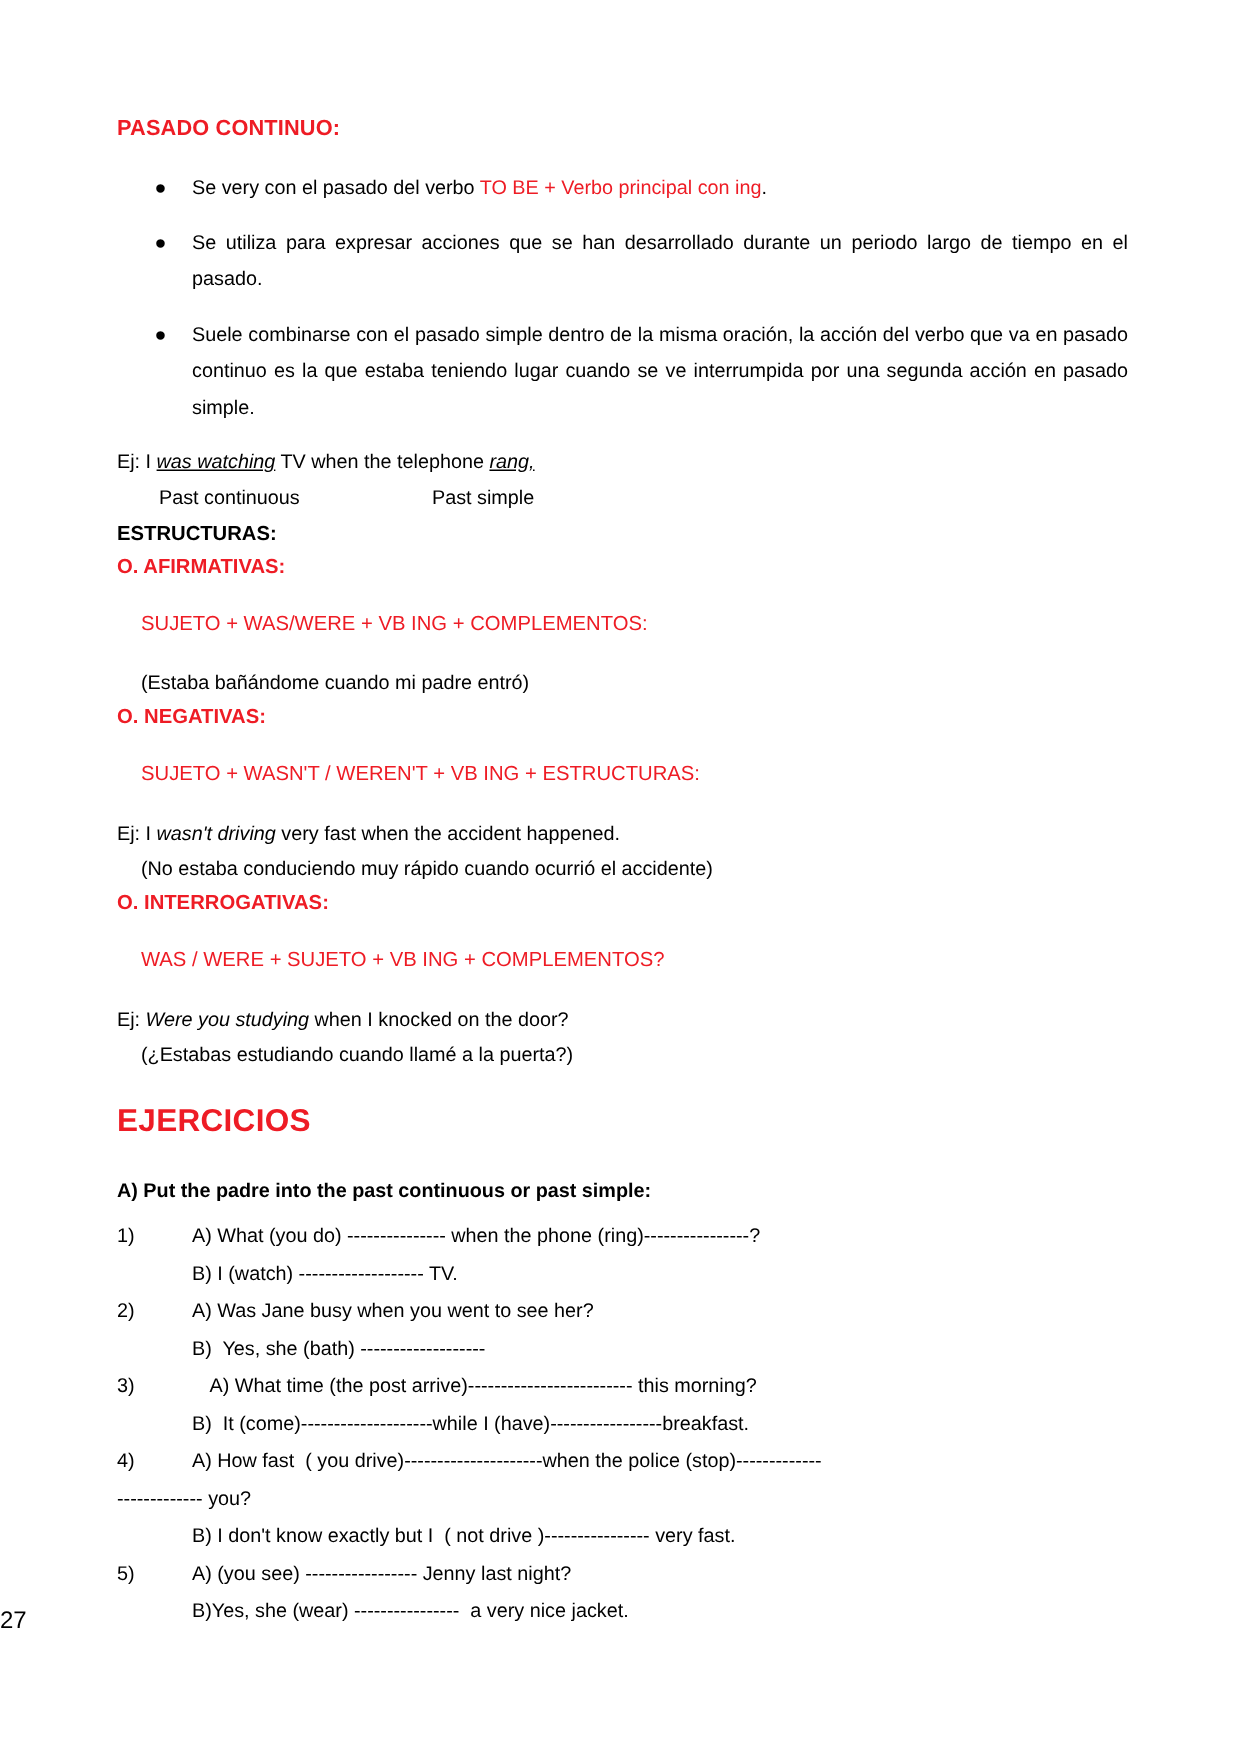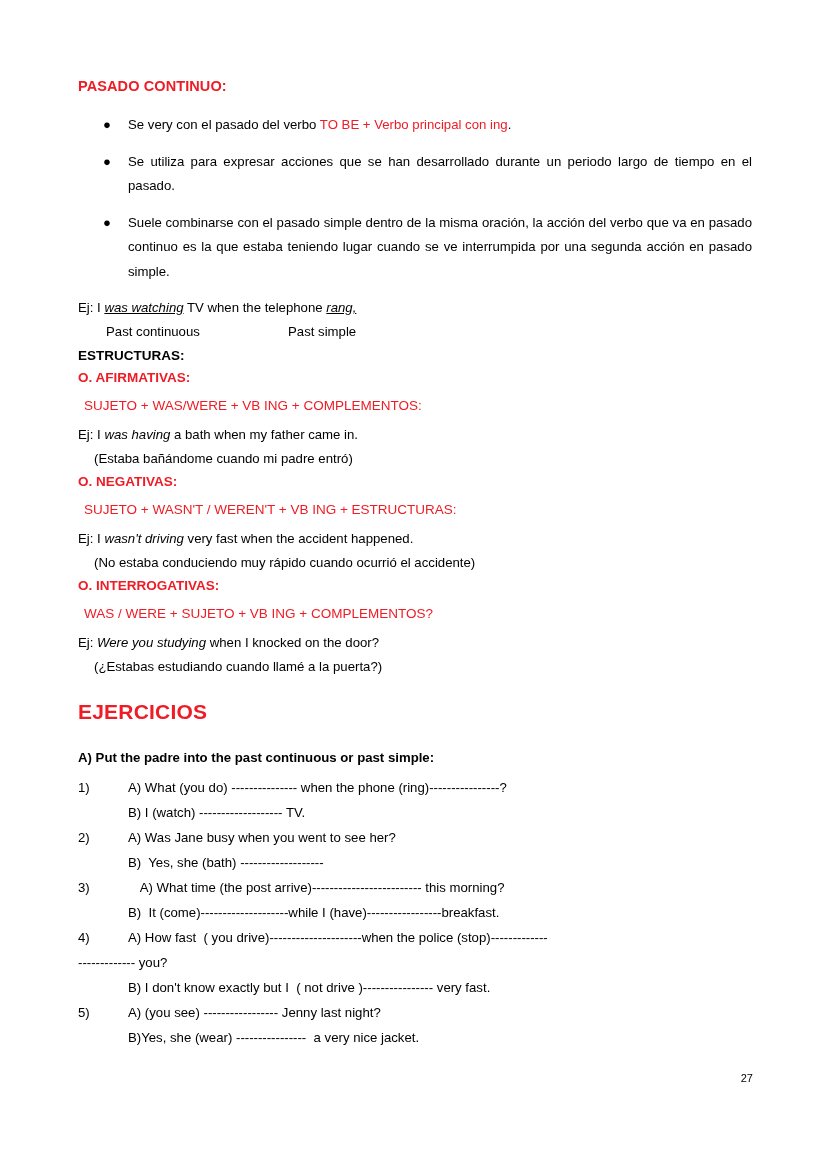--- a/index.html
+++ b/index.html
@@ -46,21 +46,21 @@
     font-size: 13.5px;
     line-height: 1.2;
     margin: 0;
     padding: 3px 0;
   }
   .formula-red {
     color: #ee1c25;
     font-weight: normal;
     font-size: 13.5px;
     line-height: 1.2;
-    margin: 6px;
+    margin: 16px;
     padding: 3px 0;
   }
   .ejercicios-title {
     color: #ee1c25;
     font-weight: bold;
     font-size: 21px;
     line-height: 1.2;
     margin: 0;
     padding: 20px 0 8px 0;
     letter-spacing: 0.2px;
@@ -144,22 +144,22 @@
   }
   .ex-text.extra-indent { padding-left: 58px; }
   .ex-text.no-indent { padding-left: 0; }
 
   
   .footer {
     position: absolute;
     left: 0;
     right: 0;
     top: 1072px;
-    text-align: right;
-    font-size: 11px;
+    text-align: left;
+    font-size: 16px;
     color: #000;
     font-family: "Liberation Sans", sans-serif;
   }
 </style>
 </head>
 <body>
 
 <div class="page">
   <div class="content">
 
@@ -184,21 +184,20 @@
 
     <div class="labels-row">
       <span>Past continuous</span>
       <span class="lbl2">Past simple</span>
     </div>
 
     <div class="h-black-bold">ESTRUCTURAS:</div>
 
     <div class="sub-red-bold">O. AFIRMATIVAS:</div>
     <div class="formula-red">SUJETO + WAS/WERE + VB ING + COMPLEMENTOS:</div>
-    <div class="line"><span>Ej: I </span><span class="it">was having</span><span> a bath when my father came in.</span></div>
     <div class="line indent2">(Estaba bañándome cuando mi padre entró)</div>
 
     <div class="sub-red-bold">O. NEGATIVAS:</div>
     <div class="formula-red">SUJETO + WASN'T / WEREN'T + VB ING + ESTRUCTURAS:</div>
     <div class="line"><span>Ej: I </span><span class="it">wasn't driving</span><span> very fast when the accident happened.</span></div>
     <div class="line indent2">(No estaba conduciendo muy rápido cuando ocurrió el accidente)</div>
 
     <div class="sub-red-bold">O. INTERROGATIVAS:</div>
     <div class="formula-red">WAS / WERE + SUJETO + VB ING + COMPLEMENTOS?</div>
     <div class="line"><span>Ej: </span><span class="it">Were you studying</span><span> when I knocked on the door?</span></div>

